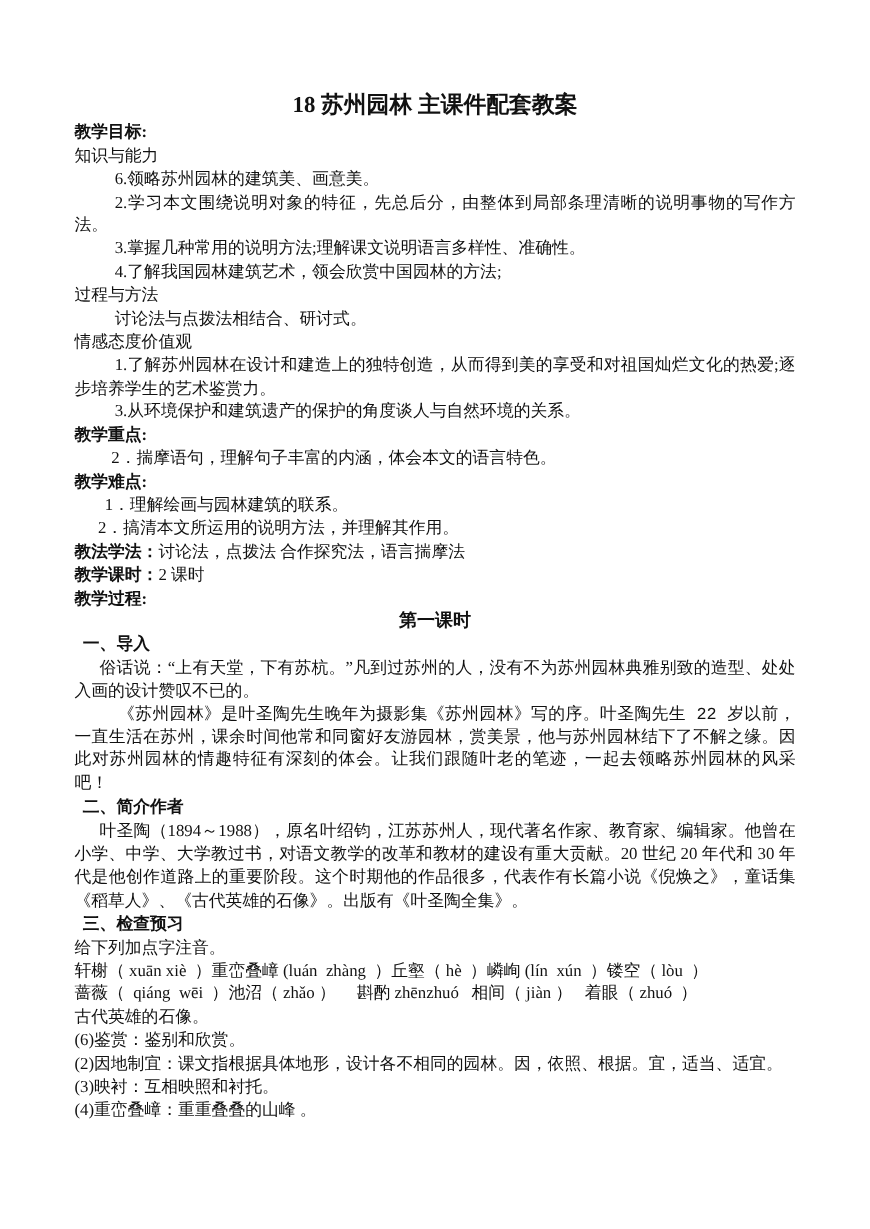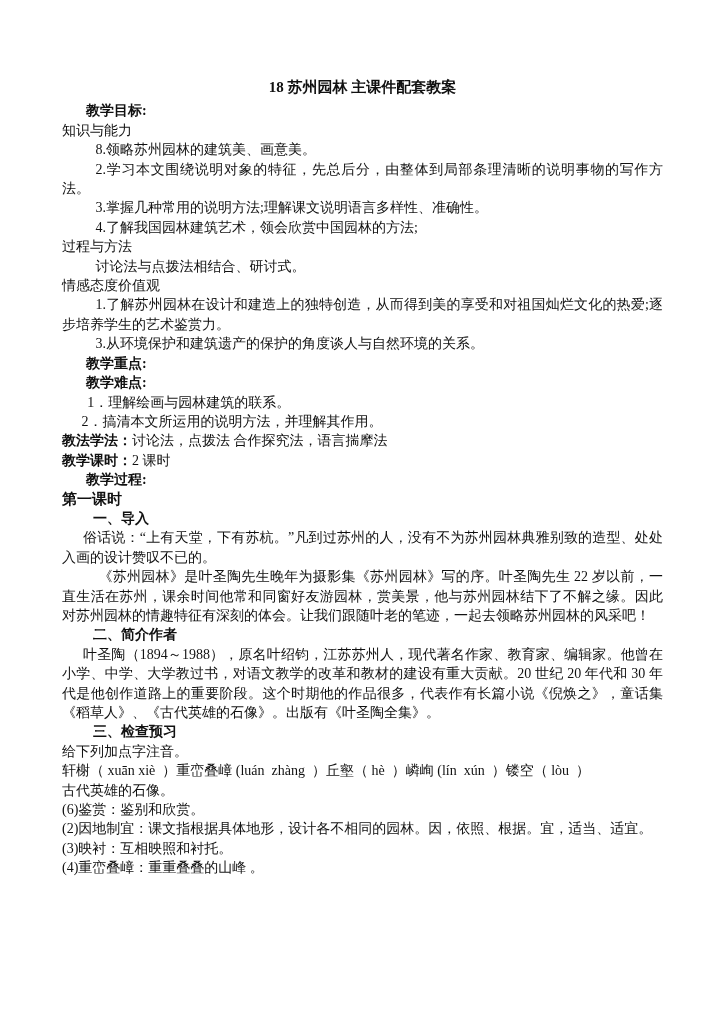--- a/index.html
+++ b/index.html
@@ -21,66 +21,68 @@
     overflow: hidden;
   }
   .para {
     margin: 0;
     padding: 0;
     text-align: justify;
   }
   .title {
     text-align: center;
     font-weight: bold;
-    font-size: 15px;
+    font-size: 19px;
     margin-bottom: 4px;
   }
-  .h        { font-weight: bold; margin-left: 24px; }
-  .center-h { font-weight: bold; font-size: 15px; }
+  .h        { font-weight: bold; }
+  .center-h { text-align: center; font-weight: bold; font-size: 15px; }
   .ind05 { text-indent: 0.5em; }
   .ind12 { text-indent: 1.4em; }
   .ind15 { text-indent: 1.5em; }
   .ind18 { text-indent: 1.8em; }
   .ind2  { text-indent: 2.4em; }
   .ind2a { text-indent: 2.2em; }
-  .ind25 { text-indent: 2.6em; }
+  .ind25 { text-indent: 2.6em; font-family: Liberation Mono, monospace; }
   .pre   { white-space: pre-wrap; text-align: left; }
   .b { font-weight: bold; }
   .u { }
 </style>
 </head>
 <body>
 
 <div class="page">
     <p class="para title">18 苏州园林 主课件配套教案</p>
     <p class="para h">教学目标:</p>
     <p class="para">知识与能力</p>
-    <p class="para ind2">8.领略苏州园林的建筑美、画意美。</p>
+    <p class="para ind2">6.领略苏州园林的建筑美、画意美。</p>
     <p class="para ind2">2.学习本文围绕说明对象的特征，先总后分，由整体到局部条理清晰的说明事物的写作方法。</p>
     <p class="para ind2">3.掌握几种常用的说明方法;理解课文说明语言多样性、准确性。</p>
     <p class="para ind2">4.了解我国园林建筑艺术，领会欣赏中国园林的方法;</p>
     <p class="para">过程与方法</p>
     <p class="para ind2">讨论法与点拨法相结合、研讨式。</p>
     <p class="para">情感态度价值观</p>
     <p class="para ind2">1.了解苏州园林在设计和建造上的独特创造，从而得到美的享受和对祖国灿烂文化的热爱;逐步培养学生的艺术鉴赏力。</p>
     <p class="para ind2">3.从环境保护和建筑遗产的保护的角度谈人与自然环境的关系。</p>
     <p class="para h">教学重点:</p>
+    <p class="para ind2a">2．揣摩语句，理解句子丰富的内涵，体会本文的语言特色。</p>
     <p class="para h">教学难点:</p>
     <p class="para ind18">1．理解绘画与园林建筑的联系。</p>
     <p class="para ind12">2．搞清本文所运用的说明方法，并理解其作用。</p>
     <p class="para"><span class="b">教法学法：</span><span>讨论法，点拨法 合作探究法，语言揣摩法</span></p>
     <p class="para"><span class="b">教学课时：</span><span>2 课时</span></p>
     <p class="para h">教学过程:</p>
     <p class="para center-h">第一课时</p>
     <p class="para h ind05">一、导入</p>
     <p class="para ind15">俗话说：“上有天堂，下有苏杭。”凡到过苏州的人，没有不为苏州园林典雅别致的造型、处处入画的设计赞叹不已的。</p>
     <p class="para ind25">《苏州园林》是叶圣陶先生晚年为摄影集《苏州园林》写的序。叶圣陶先生 22 岁以前，一直生活在苏州，课余时间他常和同窗好友游园林，赏美景，他与苏州园林结下了不解之缘。因此对苏州园林的情趣特征有深刻的体会。让我们跟随叶老的笔迹，一起去领略苏州园林的风采吧！</p>
     <p class="para h ind05">二、简介作者</p>
     <p class="para ind15">叶圣陶（1894～1988），原名叶绍钧，江苏苏州人，现代著名作家、教育家、编辑家。他曾在小学、中学、大学教过书，对语文教学的改革和教材的建设有重大贡献。20 世纪 20 年代和 30 年代是他创作道路上的重要阶段。这个时期他的作品很多，代表作有长篇小说《倪焕之》，童话集《稻草人》、《古代英雄的石像》。出版有《叶圣陶全集》。</p>
     <p class="para h ind05">三、检查预习</p>
     <p class="para">给下列加点字注音。</p>
     <p class="para pre"><span>轩榭（ xuān xiè  ）重峦叠嶂 (luán  zhàng  ）</span><span class="u">丘壑</span><span>（ hè  ）嶙峋 (lín  xún  ）镂空（ lòu  ）</span></p>
+    <p class="para pre">蔷薇（  qiáng  wēi  ）池沼（ zhǎo ）     斟酌 zhēnzhuó   相间（ jiàn ）   着眼（ zhuó  ）</p>
     <p class="para">古代英雄的石像。</p>
     <p class="para">(6)鉴赏：鉴别和欣赏。</p>
     <p class="para">(2)因地制宜：课文指根据具体地形，设计各不相同的园林。因，依照、根据。宜，适当、适宜。</p>
     <p class="para">(3)映衬：互相映照和衬托。</p>
     <p class="para">(4)重峦叠嶂：重重叠叠的山峰 。</p>
   </div>
 
 </body></html>

